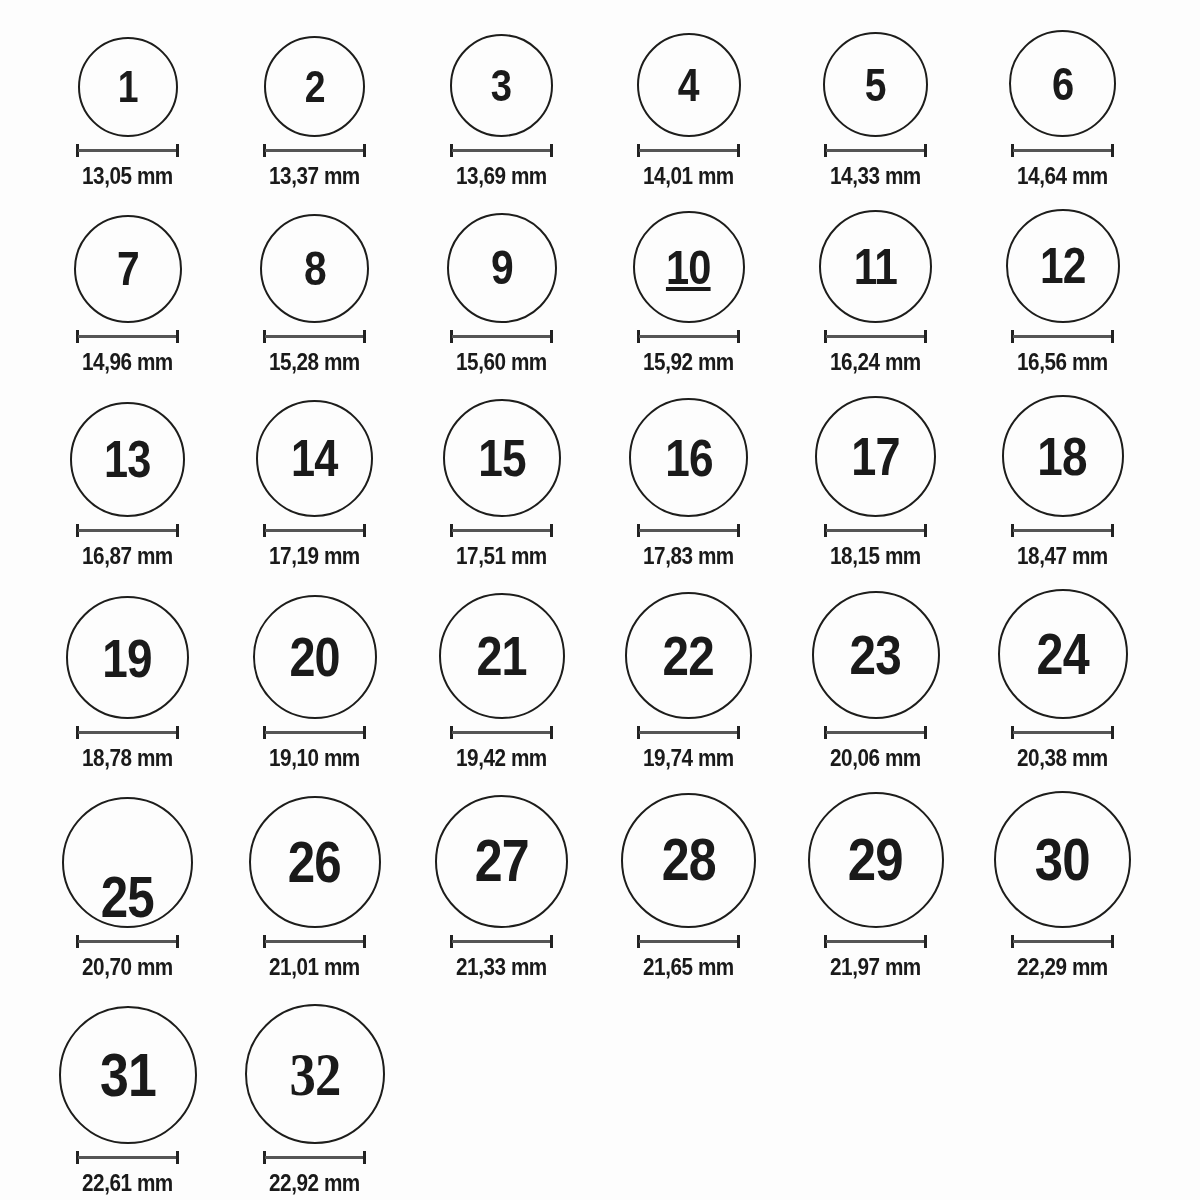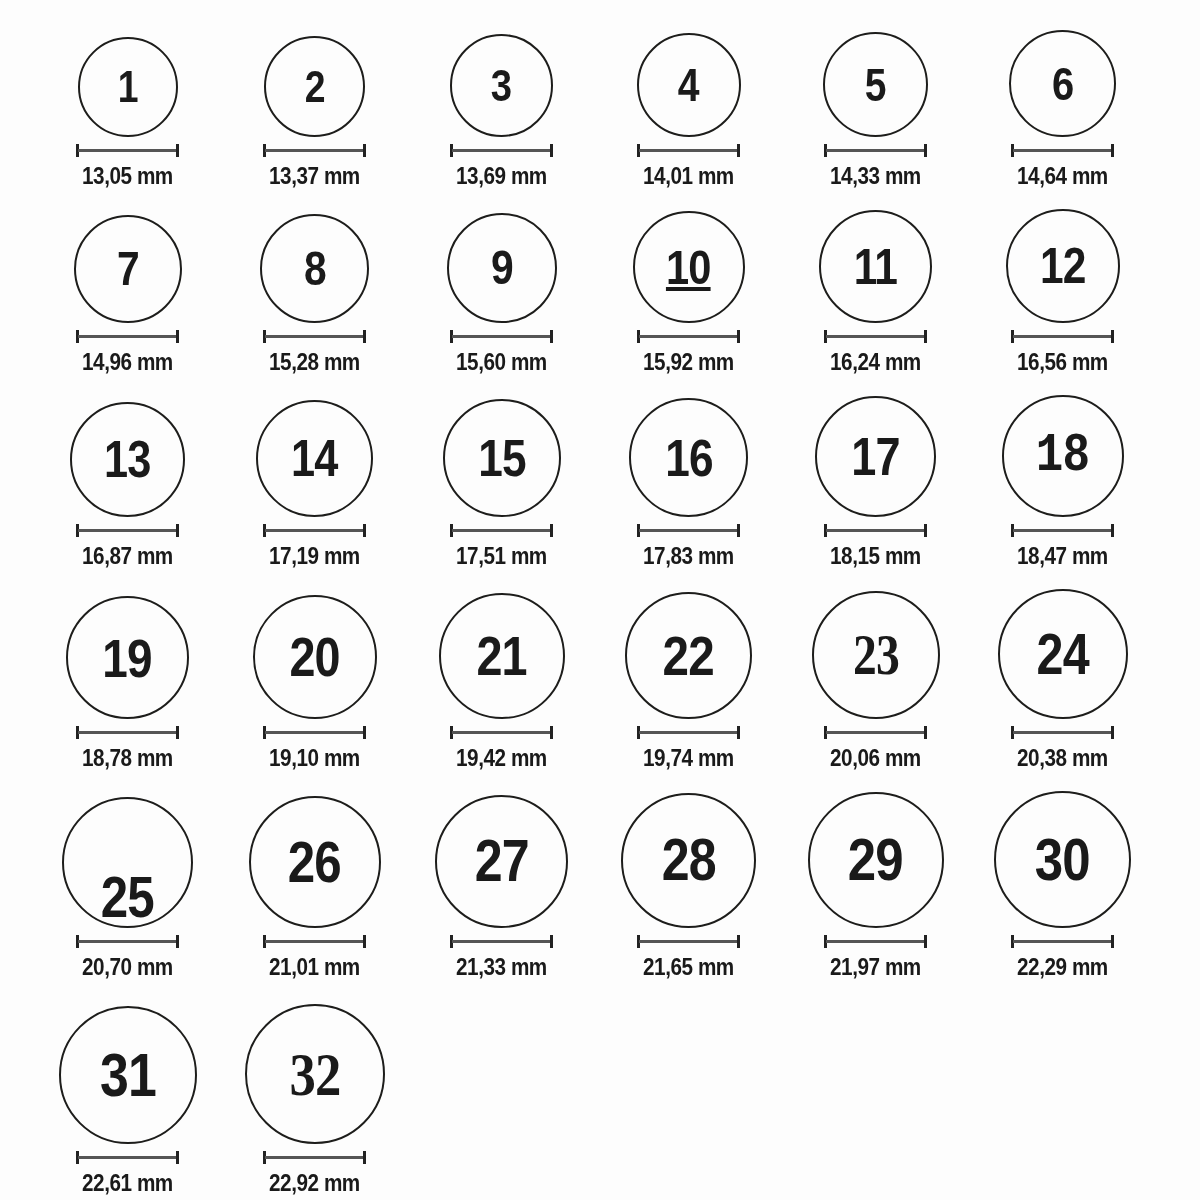--- a/index.html
+++ b/index.html
@@ -316,21 +316,21 @@
       </div>
     </div>
     <div class="bar">
       <span class="tick left"></span>
       <span class="line"></span>
       <span class="tick right"></span>
     </div>
     <span class="mm-label">18,15 mm</span>
   </div>
       <div class="cell">
-    <div class="circle-area" style="height: 126px; font-family: Liberation Mono, monospace;">
+    <div class="circle-area" style="height: 126px;">
       <div class="circle" style="width: 122px; height: 122px;">
         <span class="num" style="font-size: 54px;">18</span>
       </div>
     </div>
     <div class="bar">
       <span class="tick left"></span>
       <span class="line"></span>
       <span class="tick right"></span>
     </div>
     <span class="mm-label">18,47 mm</span>
@@ -384,21 +384,21 @@
     </div>
     <div class="bar">
       <span class="tick left"></span>
       <span class="line"></span>
       <span class="tick right"></span>
     </div>
     <span class="mm-label">19,74 mm</span>
   </div>
       <div class="cell">
     <div class="circle-area" style="height: 134px;">
-      <div class="circle" style="width: 128px; height: 128px; font-family: Liberation Serif, serif;">
+      <div class="circle" style="width: 128px; height: 128px;">
         <span class="num" style="font-size: 56px;">23</span>
       </div>
     </div>
     <div class="bar">
       <span class="tick left"></span>
       <span class="line"></span>
       <span class="tick right"></span>
     </div>
     <span class="mm-label">20,06 mm</span>
   </div>

